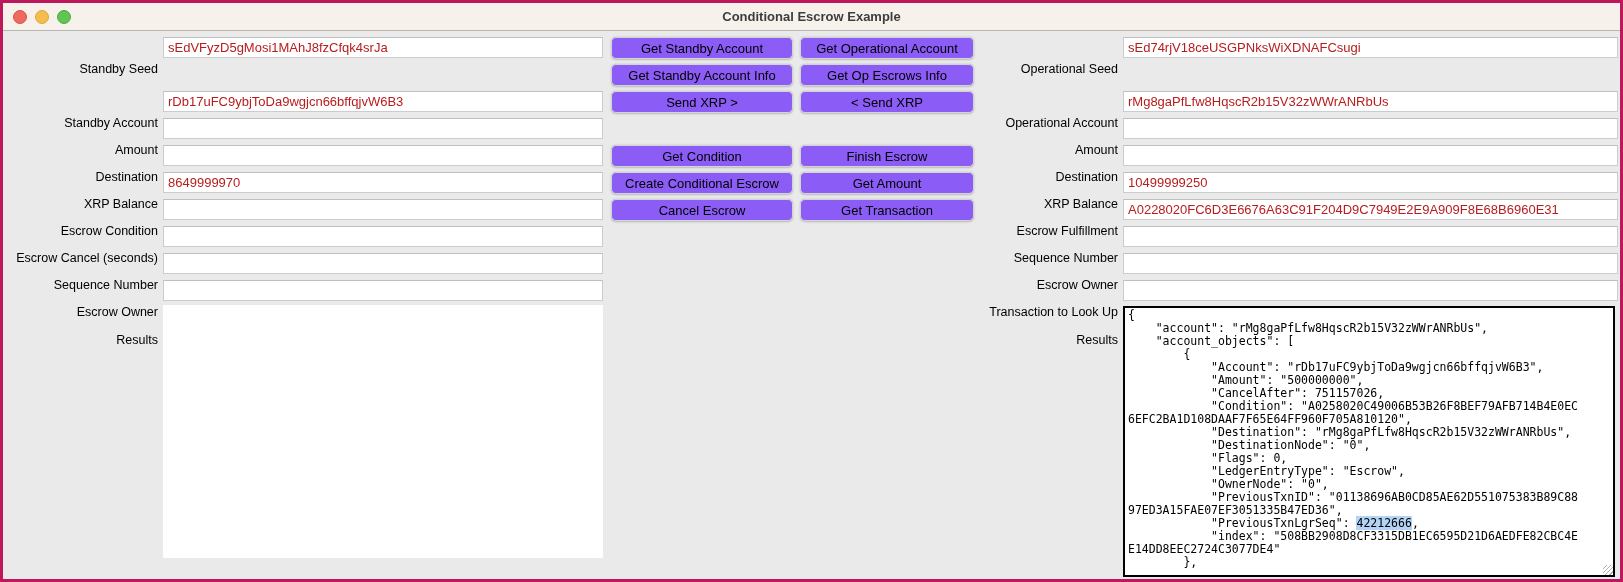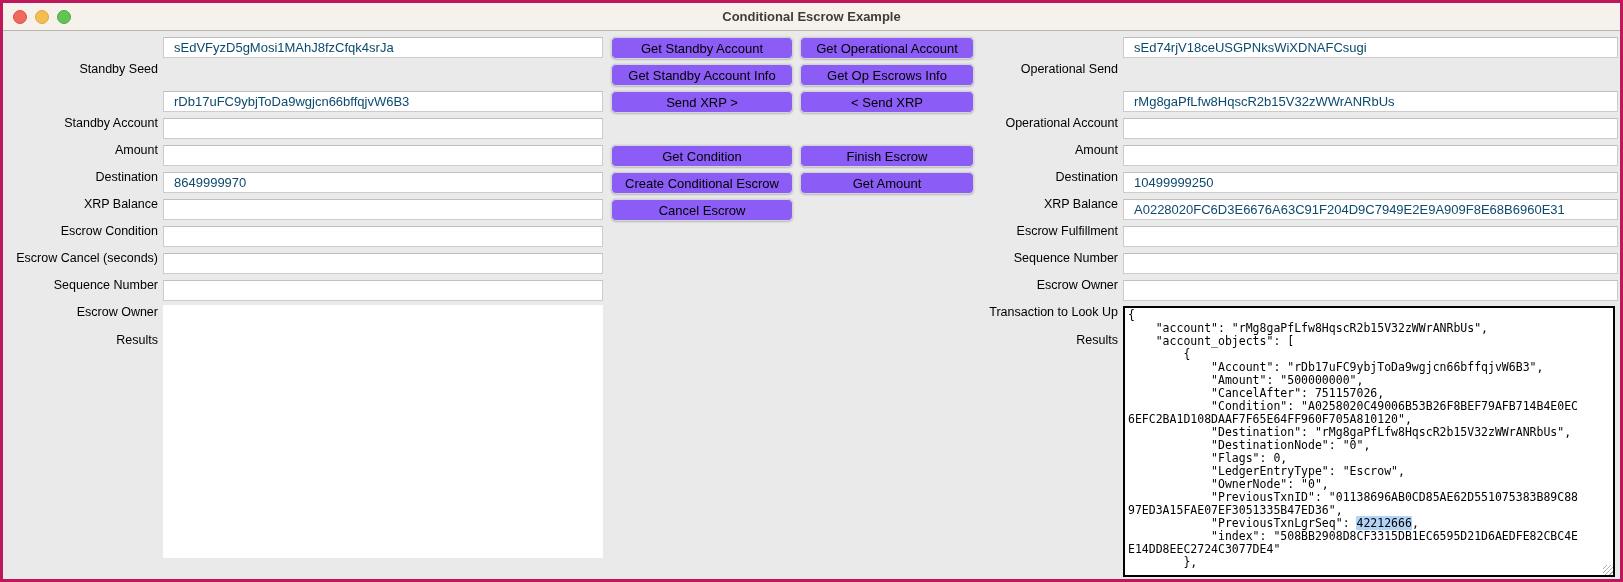--- a/index.html
+++ b/index.html
@@ -24,21 +24,21 @@
     position:absolute; height:21px; line-height:21px;
     font-size:12.5px; color:#000; text-align:right; white-space:nowrap;margin-top:22px;
   }
   .l-lbl { left:5px;   width:150px; }
   .r-lbl { left:958px; width:157px; }
 
   .fld {
     position:absolute; height:21px; box-sizing:border-box;
     background:#ffffff; border:1px solid #cccccc; border-top-color:#bfbfbf;
     font-family:"Liberation Sans","DejaVu Sans",sans-serif;
-    font-size:13px; color:#0c4a6e; padding:0 10px; outline:none;
+    font-size:13px; color:#b91c1c; padding:0 4px; outline:none;
   }
   .l-fld { left:160px;  width:440px; }
   .r-fld { left:1120px; width:495px; }
 
   .btn {
     position:absolute; height:22px; box-sizing:border-box;
     background:#8b5cf6; border:0.5px solid #d4d4d4; border-radius:5px;
     box-shadow:0 0.5px 2px rgba(0,0,0,0.22);
     font-family:"Liberation Sans","DejaVu Sans",sans-serif;
     font-size:13px; color:#000; cursor:default;
@@ -122,22 +122,23 @@
   <button class="btn btn-a r3">Send XRP &gt;</button>
   <button class="btn btn-b r3">&lt; Send XRP</button>
 
   <button class="btn btn-a r5">Get Condition</button>
   <button class="btn btn-b r5">Finish Escrow</button>
 
   <button class="btn btn-a r6">Create Conditional Escrow</button>
   <button class="btn btn-b r6">Get Amount</button>
 
   <button class="btn btn-a r7">Cancel Escrow</button>
+  <button class="btn btn-b r7">Get Transaction</button>
 
-  <label class="lbl r-lbl r1">Operational Send</label>
+  <label class="lbl r-lbl r1">Operational Seed</label>
   <input class="fld r-fld r1" value="sEd74rjV18ceUSGPNksWiXDNAFCsugi" style="">
 
   <label class="lbl r-lbl r3">Operational Account</label>
   <input class="fld r-fld r3" value="rMg8gaPfLfw8HqscR2b15V32zWWrANRbUs" style="">
 
   <label class="lbl r-lbl r4">Amount</label>
   <input class="fld r-fld r4" value="" style="">
 
   <label class="lbl r-lbl r5">Destination</label>
   <input class="fld r-fld r5" value="" style="">

